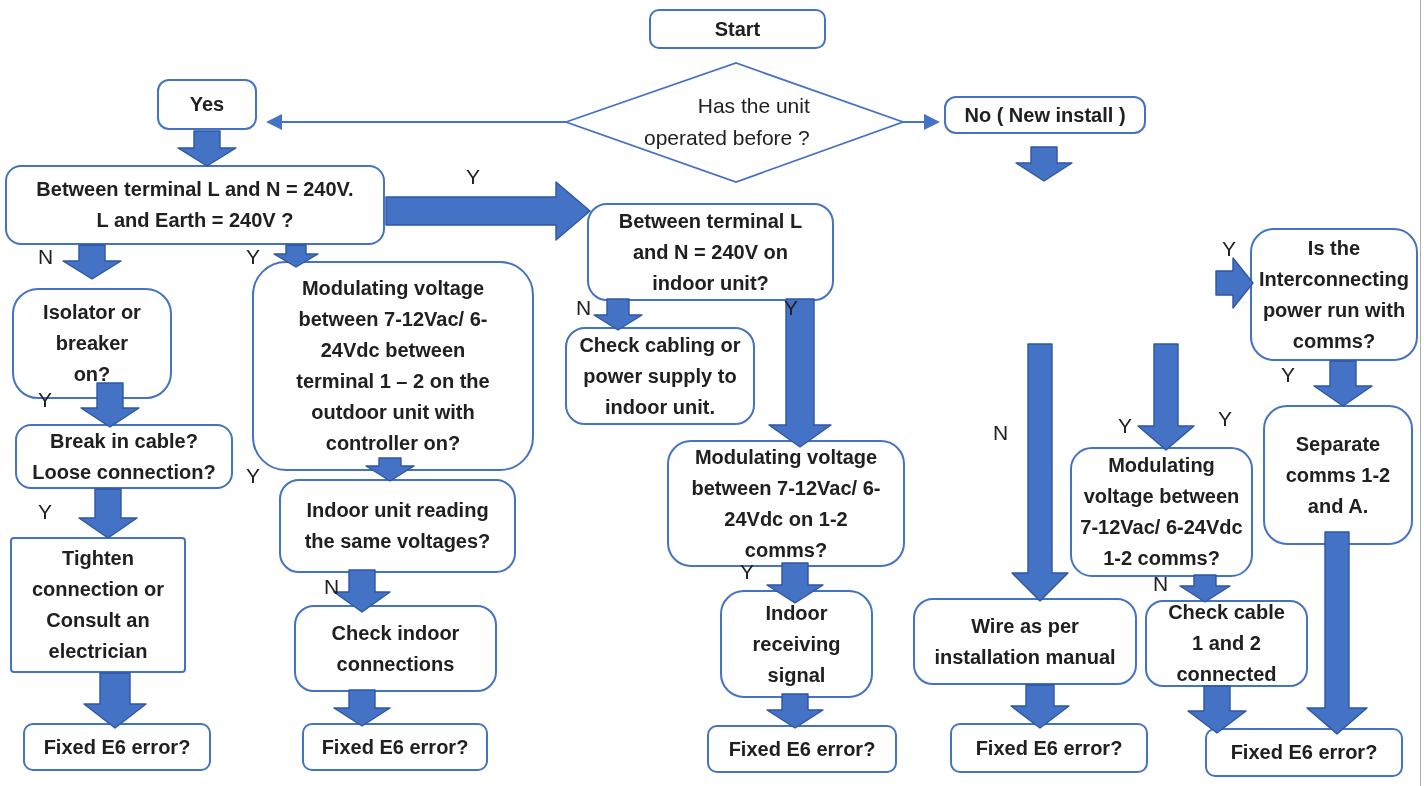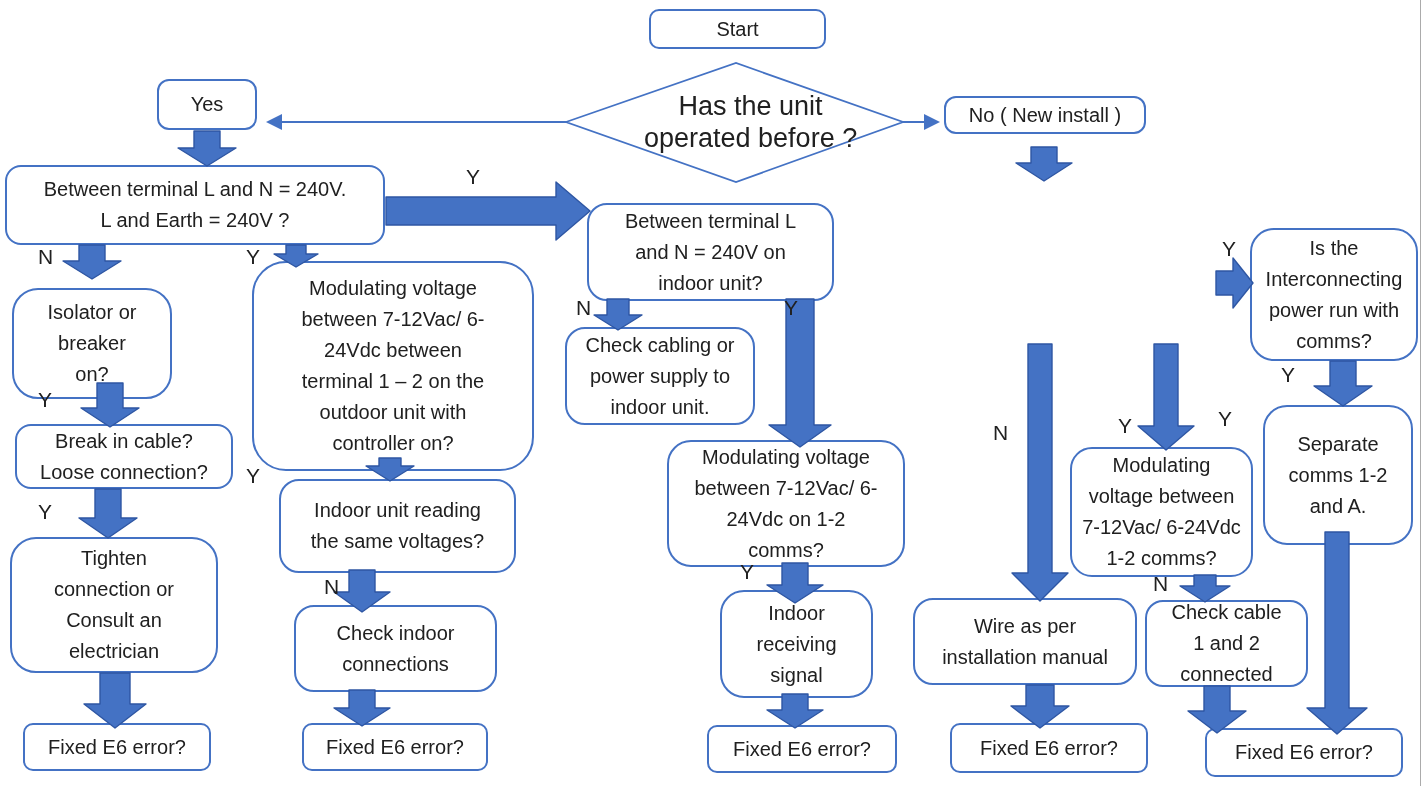--- a/index.html
+++ b/index.html
@@ -5,24 +5,25 @@
   html,body{margin:0;padding:0;background:#ffffff;}
   #canvas{
     position:relative;width:1424px;height:786px;background:#ffffff;
     font-family:"Liberation Sans",sans-serif;overflow:hidden;color:#202020;
   }
   .node{
     position:absolute;display:flex;align-items:center;justify-content:center;
     text-align:center;white-space:pre-line;border:2px solid #4472C4;border-radius:14px;
     background:#ffffff;color:#202020;font-size:20px;line-height:31px;box-sizing:border-box;
     padding:6px 2px;
+    font-weight:bold;
   }
   .plain{
-    position:absolute;white-space:pre-line;font-size:27px;line-height:32px;
-    color:#202020;text-align:center;
+    position:absolute;white-space:pre-line;font-size:21px;line-height:32px;
+    color:#202020;text-align:right;
   }
   .lbl{position:absolute;font-size:21px;line-height:22px;color:#202020;}
   .layer{position:absolute;left:0;top:0;pointer-events:none;}
   .edge-line{position:absolute;background:#ababab;}
 </style>
 </head>
 <body>
 
 <div id="canvas">
 
@@ -43,21 +44,21 @@
   <div class="node" style="left:157px;top:79px;width:100px;height:51px;border-radius:12px">Yes</div>
   <div class="node" style="left:944px;top:96px;width:202px;height:38px;border-radius:12px">No ( New install )</div>
 
   <div class="node" style="left:5px;top:165px;width:380px;height:80px;border-radius:16px">Between terminal L and N = 240V.
 L and Earth = 240V ?</div>
   <div class="node" style="left:12px;top:288px;width:160px;height:111px;border-radius:26px">Isolator or
 breaker
 on?</div>
   <div class="node" style="left:15px;top:424px;width:218px;height:65px;border-radius:16px">Break in cable?
 Loose connection?</div>
-  <div class="node" style="left:10px;top:537px;width:208px;height:136px;border-radius:26px">Tighten
+  <div class="node" style="left:10px;top:537px;width:176px;height:136px;border-radius:4px">Tighten
 connection or
 Consult an
 electrician</div>
   <div class="node" style="left:23px;top:723px;width:188px;height:48px;border-radius:10px">Fixed E6 error?</div>
 
   <div class="node" style="left:252px;top:261px;width:282px;height:210px;border-radius:34px">Modulating voltage
 between  7-12Vac/ 6-
 24Vdc between
 terminal 1 – 2 on the
 outdoor unit with

